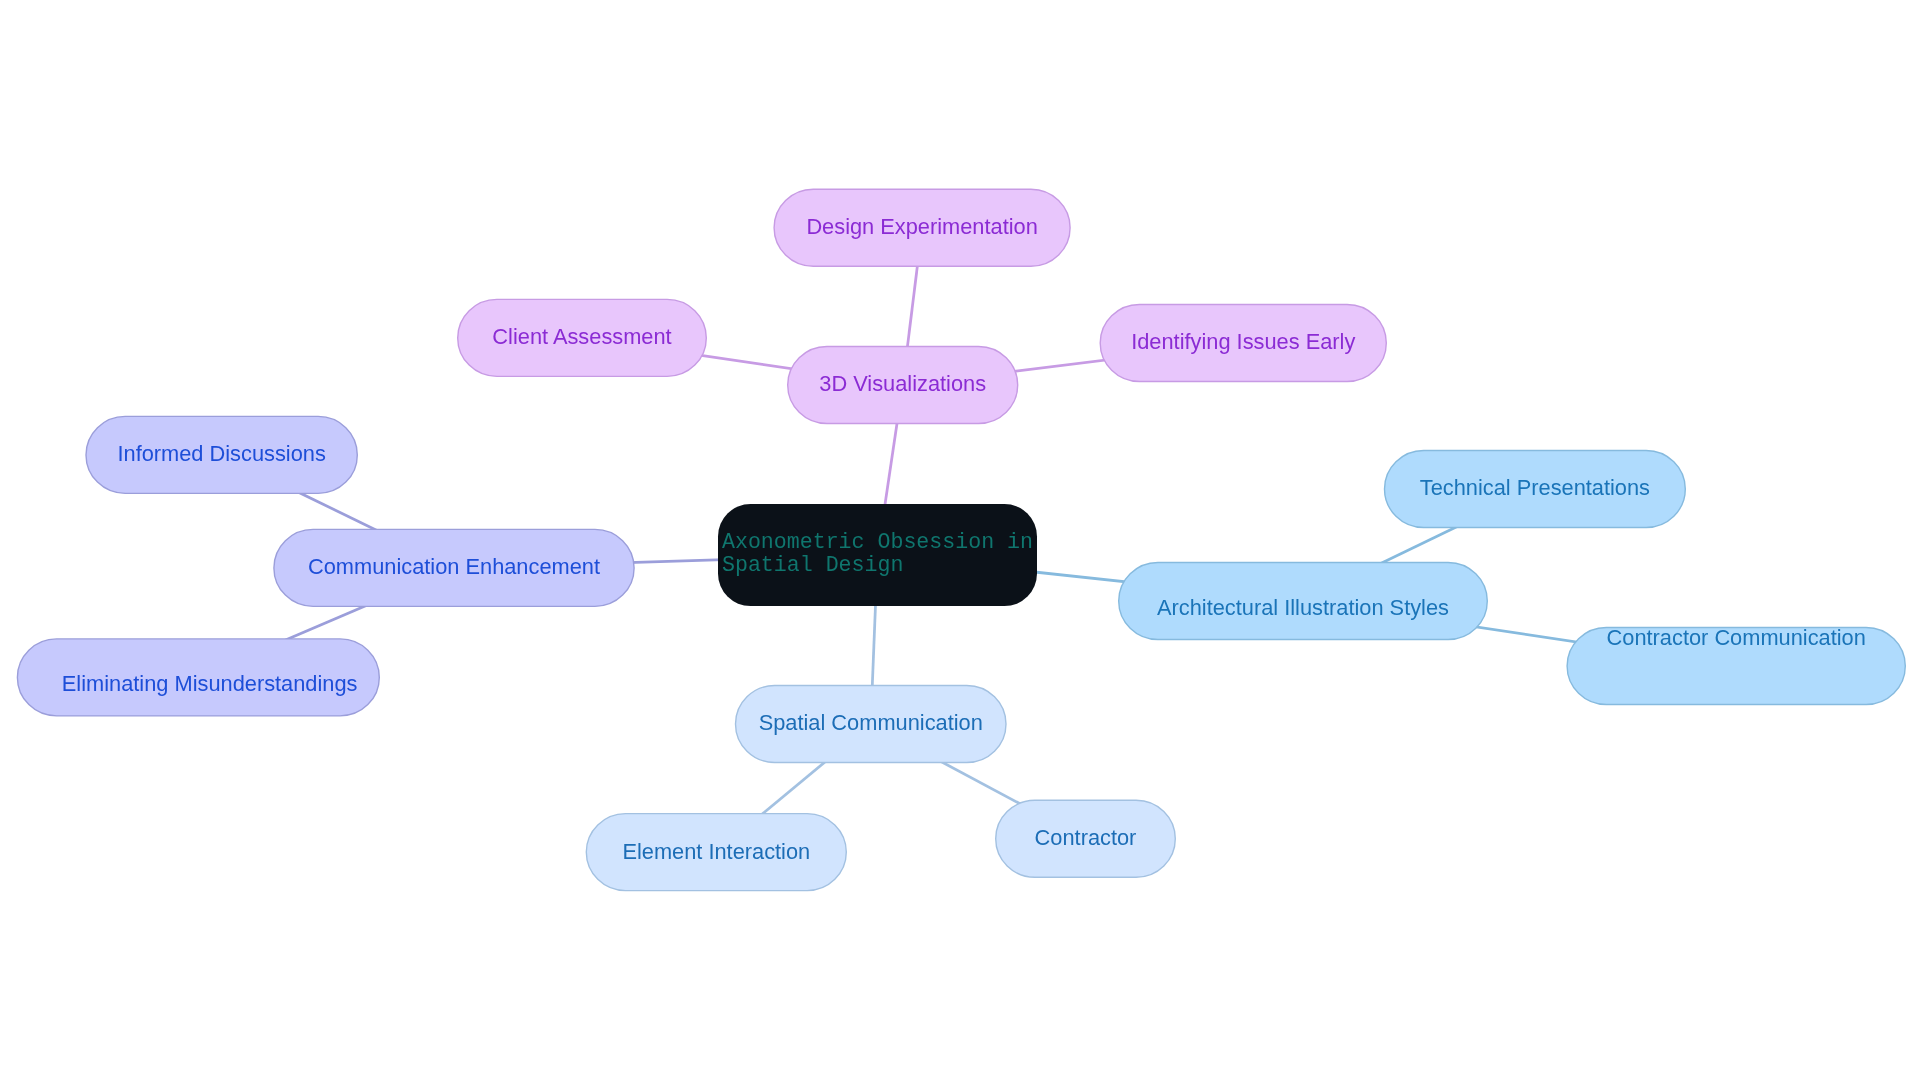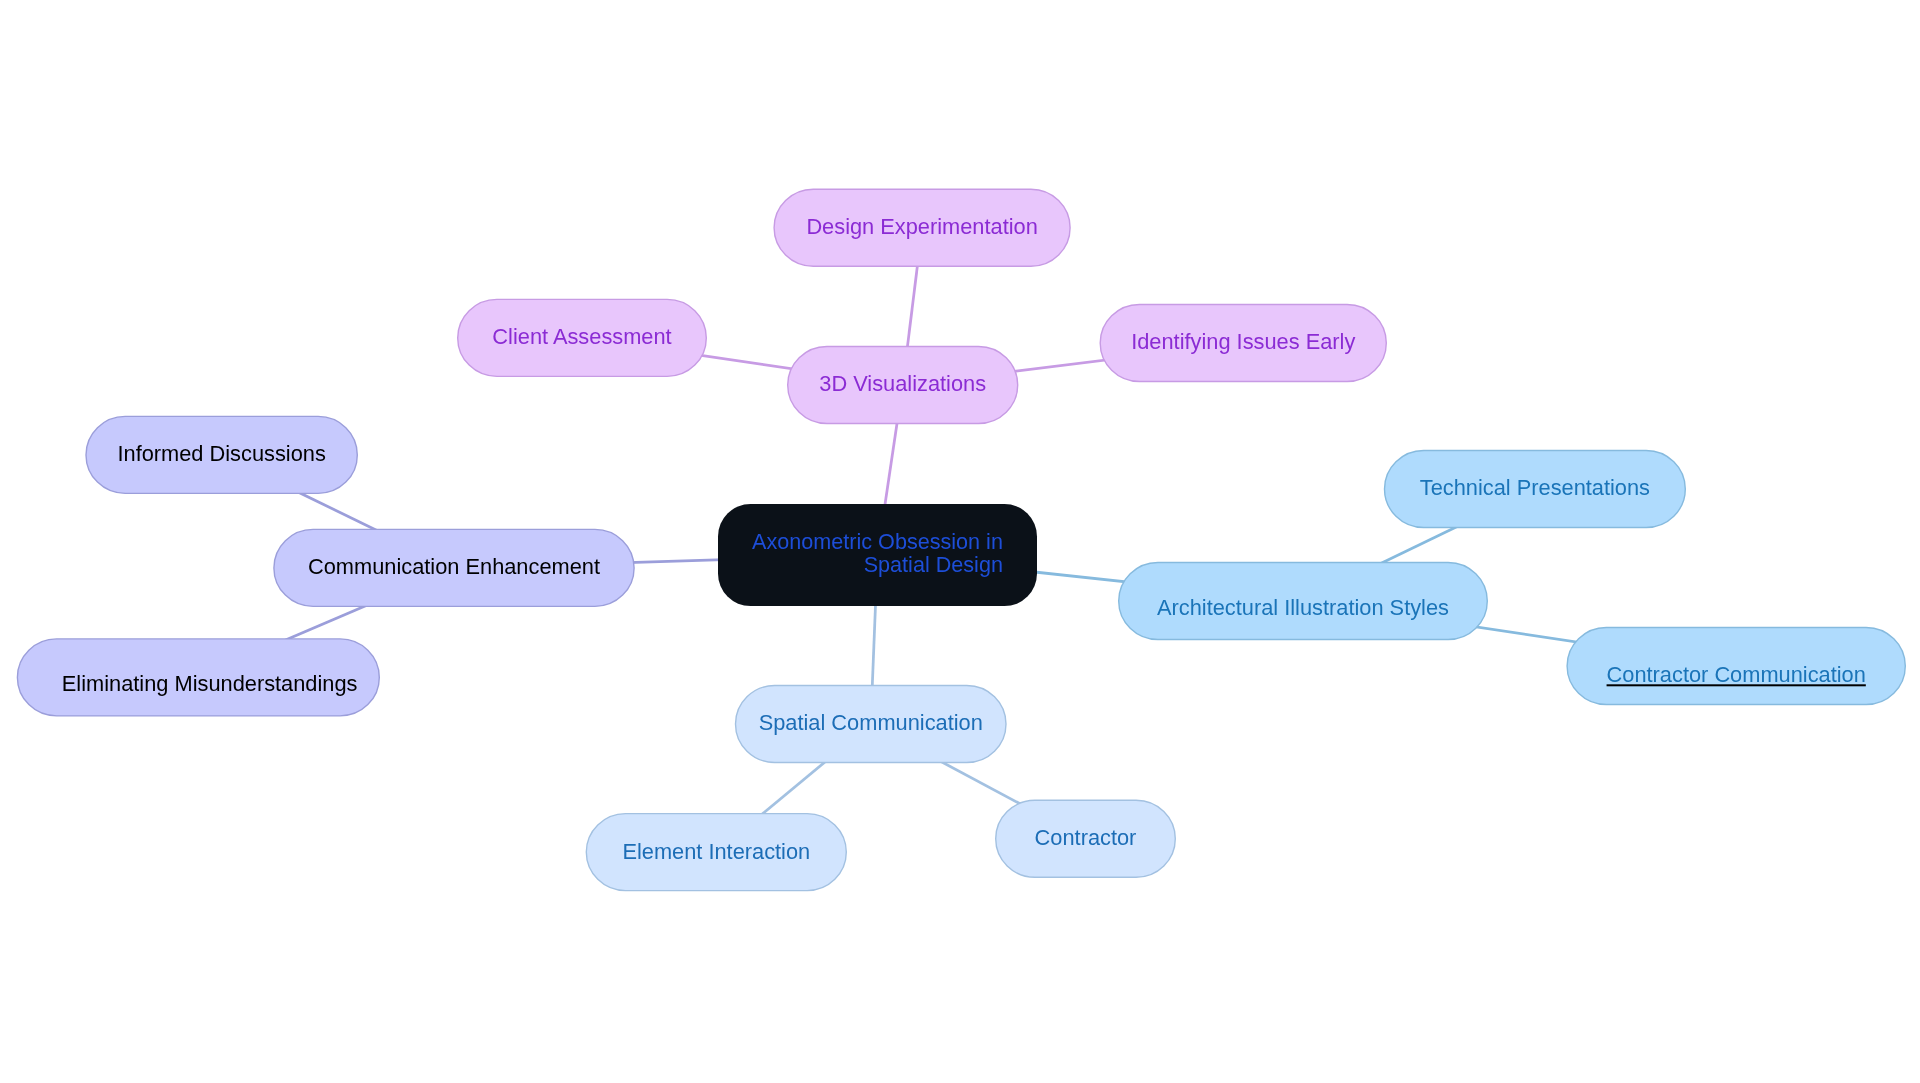--- a/index.html
+++ b/index.html
@@ -13,25 +13,25 @@
   .edge-indigo { stroke:#9B9EDA; }
   .edge-sky    { stroke:#86BADE; }
   .edge-ice    { stroke:#A3C1E1; }
   .shape { stroke-width:1.4; }
   .shape-root   { fill:#0B1118; stroke:none; }
   .shape-violet { fill:#E8C6FC; stroke:#C79BE4; }
   .shape-indigo { fill:#C6C9FD; stroke:#9B9EDA; }
   .shape-sky    { fill:#AFDBFD; stroke:#86BADE; }
   .shape-ice    { fill:#D1E4FE; stroke:#A3C1E1; }
   .node { position:absolute; display:flex; align-items:center; justify-content:center; }
-  .node-text { text-align:right; transform:translate3d(0,-0.7px,0); }
+  .node-text { text-align:left; transform:translate3d(0,-0.7px,0); }
   .tline { display:block; white-space:nowrap; }
-  .node-root .node-text   { color:#1d4ed8; font-size:21.6px; line-height:22.6px; }
+  .node-root .node-text   { color:#0f766e; font-size:21.6px; line-height:22.6px;font-family:Liberation Mono, monospace; }
   .node-violet .node-text { color:#8B2BD4; font-size:21.8px; line-height:23px; }
-  .node-indigo .node-text { color:#000000; font-size:21.8px; line-height:23px; }
+  .node-indigo .node-text { color:#1d4ed8; font-size:21.8px; line-height:23px; }
   .node-sky .node-text    { color:#1A74B8; font-size:21.8px; line-height:23px; }
   .node-ice .node-text    { color:#1C6DB6; font-size:21.8px; line-height:23px; }
 </style>
 </head>
 <body>
 
 <div id="canvas">
   <svg id="graph" width="1920" height="1083" viewBox="0 0 1920 1083">
     <g>
     <line class="edge edge-violet" x1="877.5" y1="555.05" x2="902.7" y2="385.0"></line>
@@ -109,21 +109,21 @@
   <div class="node node-sky" style="left:1383.80px;top:449.80px;width:302.20px;height:78.40px;">
     <div class="node-text">
         <span class="tline">Technical Presentations</span>
       </div>
   </div>
   <div class="node node-sky" style="left:1118.00px;top:561.80px;width:370.00px;height:93px;">
     <div class="node-text">
         <span class="tline">Architectural Illustration Styles</span>
       </div>
   </div>
-  <div class="node node-sky" style="left:1566.40px;top:636px;width:339.60px;height:78.40px;text-decoration:underline;">
+  <div class="node node-sky" style="left:1566.40px;top:599px;width:339.60px;height:78.40px;">
     <div class="node-text">
         <span class="tline">Contractor Communication</span>
       </div>
   </div>
   <div class="node node-ice" style="left:734.80px;top:684.80px;width:271.90px;height:78.40px;">
     <div class="node-text">
         <span class="tline">Spatial Communication</span>
       </div>
   </div>
   <div class="node node-ice" style="left:585.60px;top:812.90px;width:261.40px;height:78.40px;">

